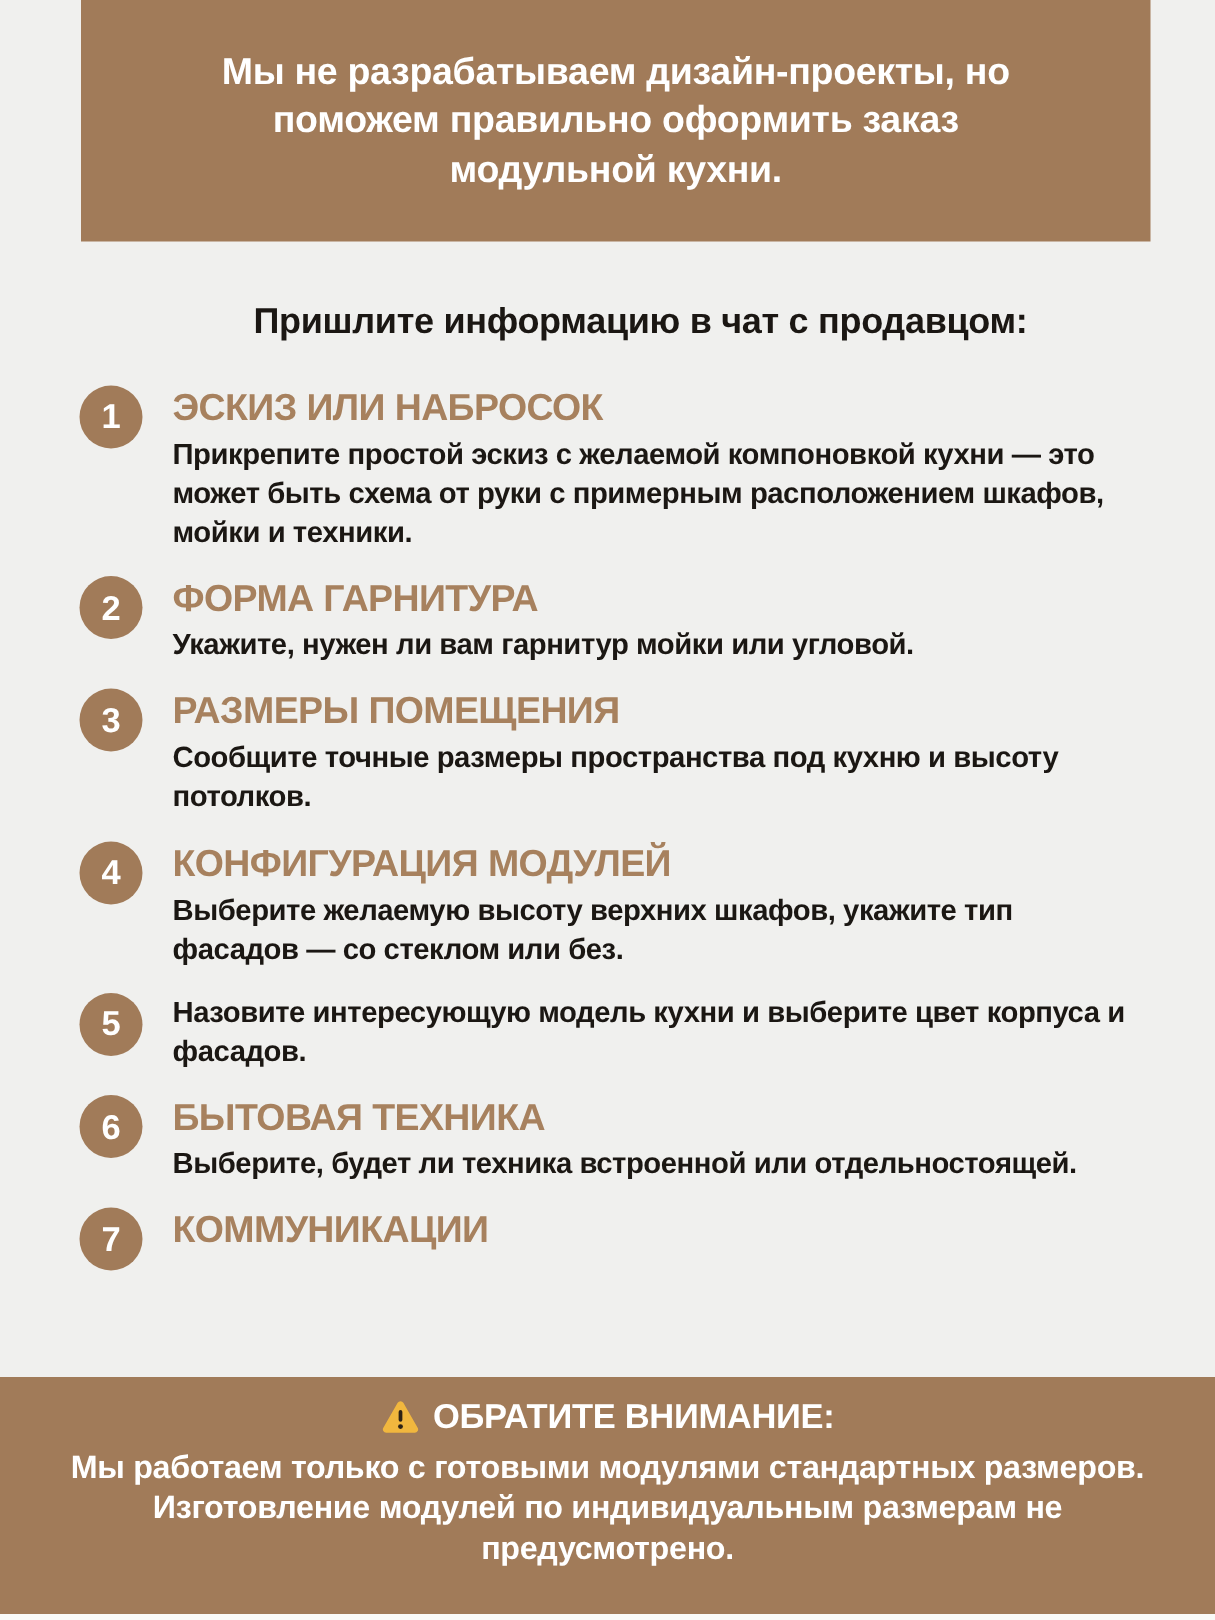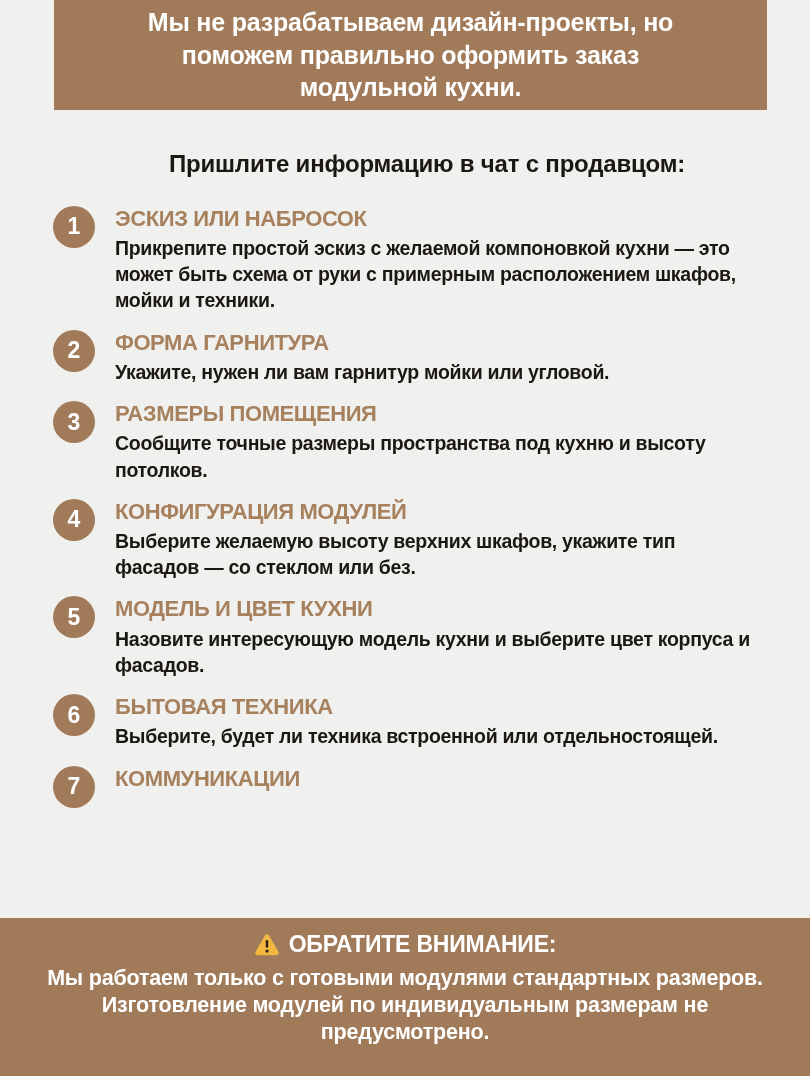--- a/index.html
+++ b/index.html
@@ -10,21 +10,21 @@
     overflow: hidden;
     font-family: "Liberation Sans", "DejaVu Sans", sans-serif;
     background: var(--bg, #f0f0ee);
     position: relative;
   }
   * { box-sizing: border-box; }
 
   .banner {
     margin-left: 54px;
     width: 713px;
-    height: 110px;
+    height: 161px;
     background: var(--brown, #a17b59);
     display: flex;
     align-items: center;
     justify-content: center;
   }
   .banner-text {
     color: #ffffff;
     font-weight: 700;
     font-size: 25px;
     line-height: 1.3;
@@ -60,21 +60,21 @@
     background: var(--brown, #a17b59);
     color: #ffffff;
     font-size: 23px;
     font-weight: 700;
     display: flex;
     align-items: center;
     justify-content: center;
   }
   .step-text { max-width: 648px; }
   .step-title {
-    font-size: 22px;
+    font-size: 25px;
     font-weight: 700;
     color: var(--brown-heading, #a7815e);
     letter-spacing: -0.4px;
     line-height: 1.2;
     margin-bottom: 3px;
   }
   .step-desc {
     font-size: 19.5px;
     font-weight: 700;
     color: var(--ink, #1b1713);
@@ -160,21 +160,20 @@
     <div class="num-badge">4</div>
     <div class="step-text">
       <div class="step-title">КОНФИГУРАЦИЯ МОДУЛЕЙ</div>
       <div class="step-desc">Выберите желаемую высоту верхних шкафов, укажите тип фасадов — со стеклом или без.</div>
     </div>
   </div>
 
   <div class="step">
     <div class="num-badge">5</div>
     <div class="step-text">
-      <div class="step-title">МОДЕЛЬ И ЦВЕТ КУХНИ</div>
       <div class="step-desc">Назовите интересующую модель кухни и выберите цвет корпуса и фасадов.</div>
     </div>
   </div>
 
   <div class="step">
     <div class="num-badge">6</div>
     <div class="step-text">
       <div class="step-title">БЫТОВАЯ ТЕХНИКА</div>
       <div class="step-desc">Выберите, будет ли техника встроенной или отдельностоящей.</div>
     </div>

